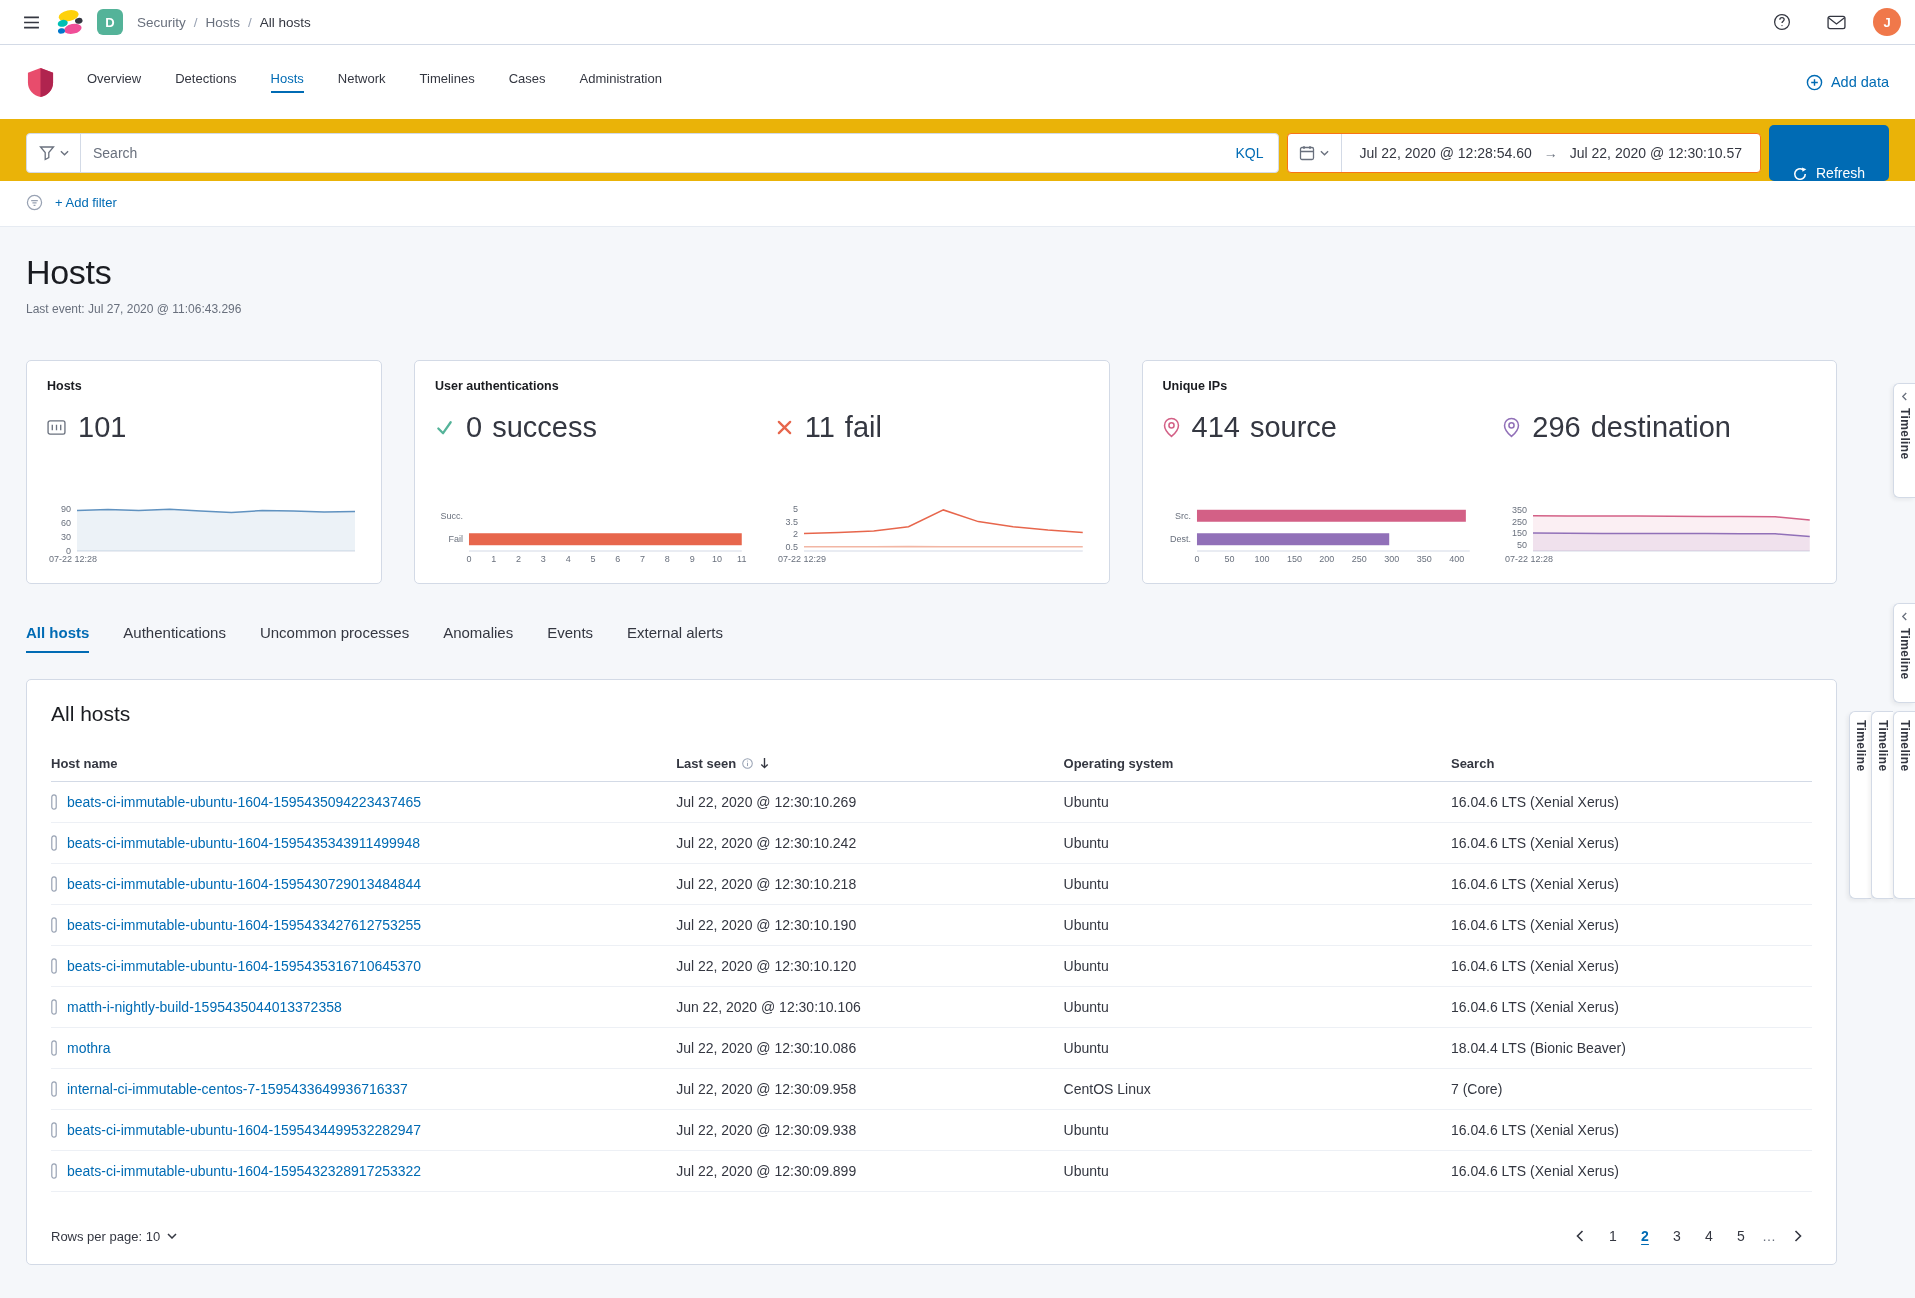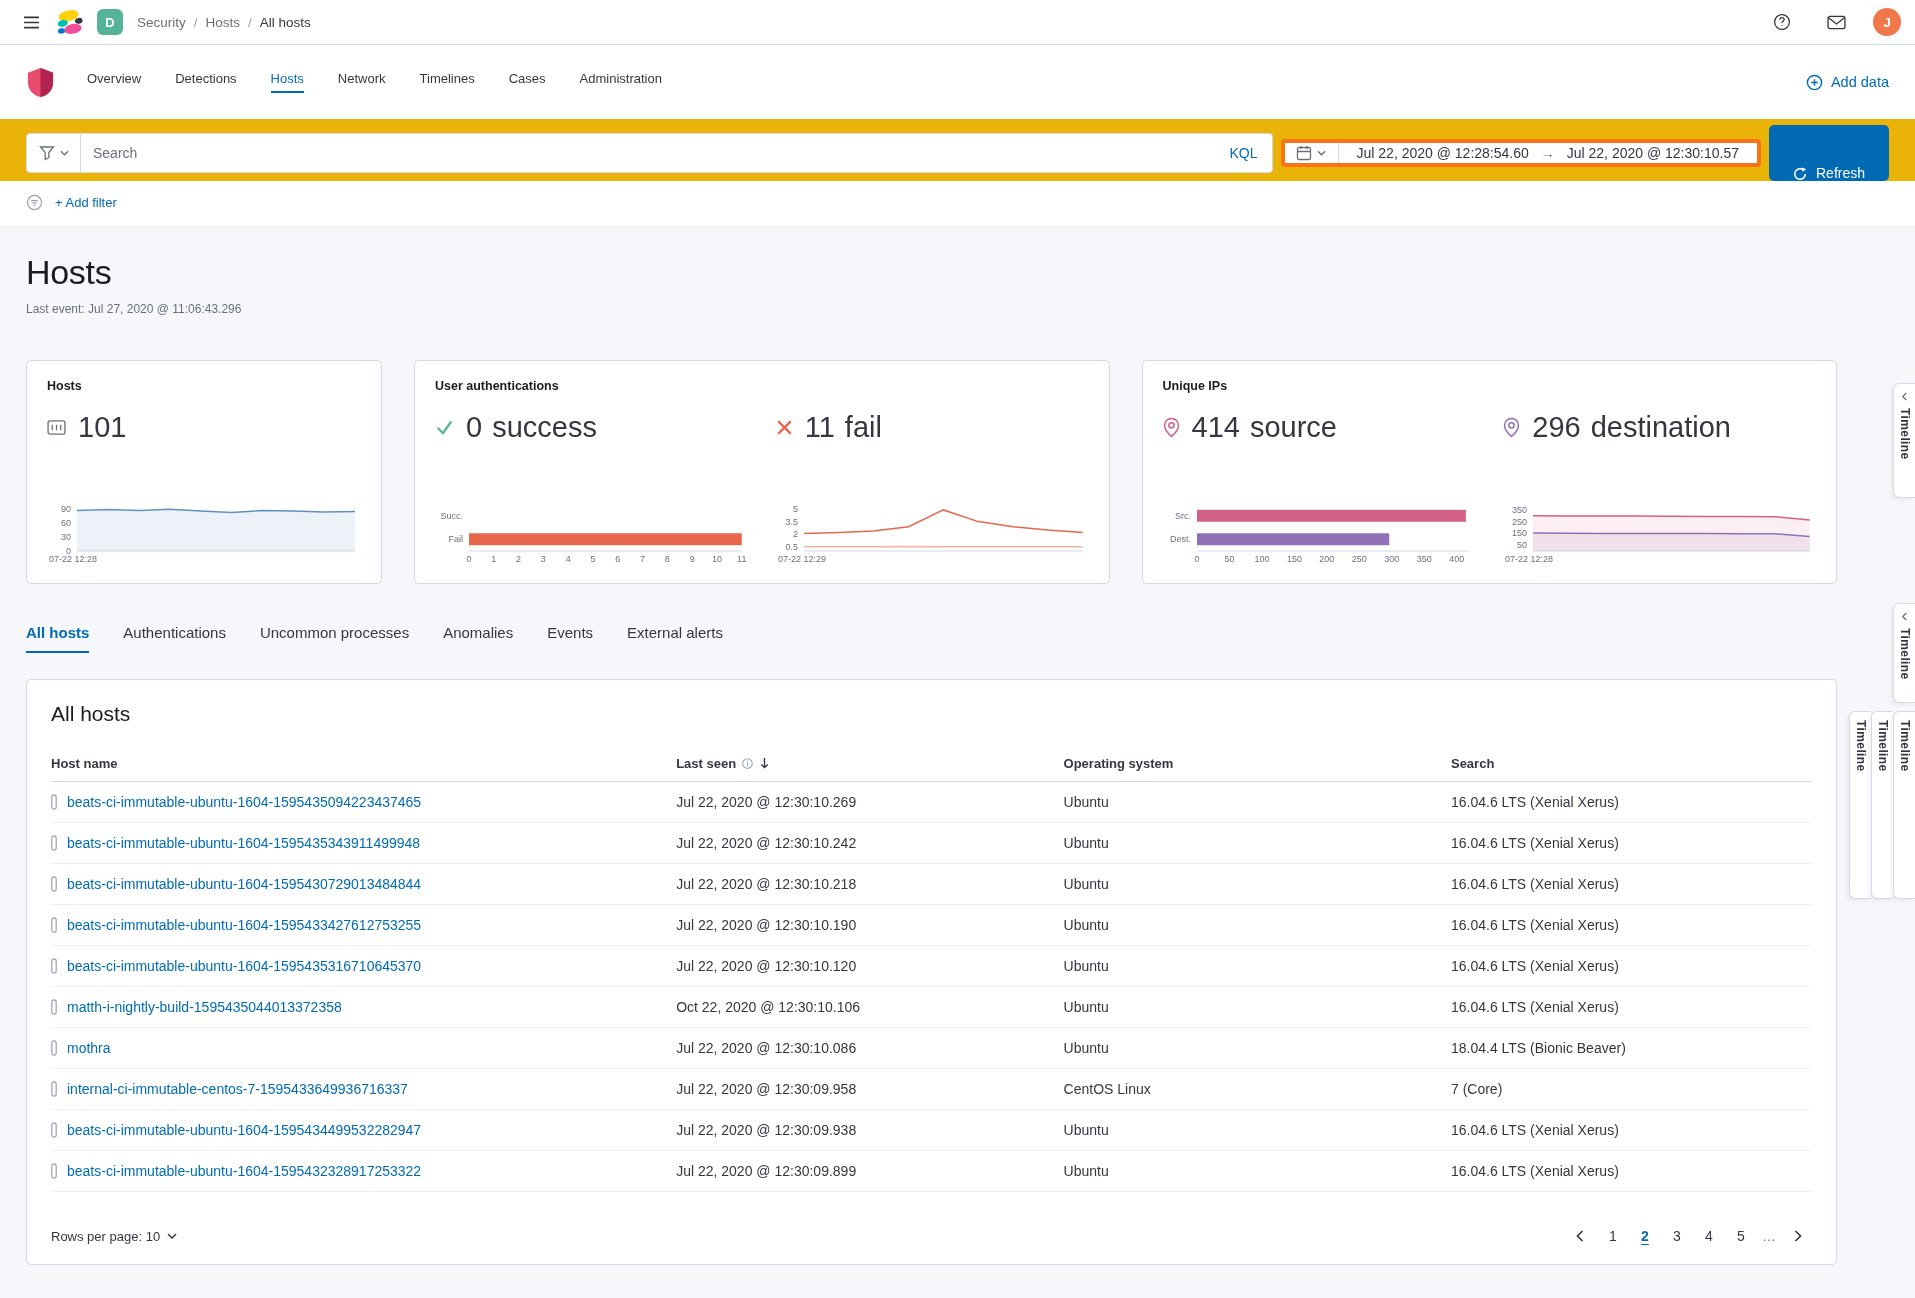--- a/index.html
+++ b/index.html
@@ -30,21 +30,21 @@
   .nav-tab.active{color:#006BB4;border-bottom-color:#006BB4}
   .add-data{margin-left:auto;display:flex;align-items:center;gap:8px;color:#006BB4;font-size:14.5px;font-weight:500}
 
   
   .querybar{display:flex;align-items:center;gap:8px;padding:6px 26px 0;background:#eab308}
   .search-wrap{flex:1;height:40px;display:flex;align-items:center;border:1px solid #D3DAE6;border-radius:4px;background:#fff;overflow:hidden}
   .saved-query-btn{width:54px;height:100%;display:flex;align-items:center;justify-content:center;gap:5px;border-right:1px solid #D3DAE6}
   .search-input{flex:1;border:none;outline:none;height:100%;padding:0 12px;font-size:14px;font-family:inherit;color:#343741;background:transparent}
   .search-input::placeholder{color:#69707D}
   .kql-btn{padding:0 14px;font-size:14px;color:#006BB4;height:100%}
-  .datepicker{height:28px;display:flex;align-items:center;border:4px solid #f97316;border-radius:4px;background:#fff;overflow:hidden}
+  .datepicker{height:40px;display:flex;align-items:center;border:1px solid #f97316;border-radius:4px;background:#fff;overflow:hidden}
   .cal-btn{width:54px;height:100%;display:flex;align-items:center;justify-content:center;gap:5px;border-right:1px solid #D3DAE6}
   .dates{display:flex;align-items:center;gap:12px;padding:0 18px;font-size:14px;white-space:nowrap}
   .date-text{color:#343741;cursor:pointer}
   .range-arrow{color:#69707D}
   .refresh-btn{height:56px;min-width:120px;padding:0 7px;border-radius:5px;background:#006BB4;color:#fff;font-size:14px;font-weight:500;display:flex;align-items:flex-end;justify-content:center;gap:9px}
 
   
   .filterbar{display:flex;align-items:center;gap:12px;padding:13px 26px 15px;background:#fff;border-bottom:1px solid #E6EBF2}
   .add-filter{color:#006BB4;font-size:13px}
 
@@ -534,21 +534,21 @@
         <td>
           <span class="host-cell-inner">
             <span class="grip">
               <svg viewBox="0 0 6 16" width="6" height="16" fill="none" stroke="#98A2B3" stroke-width="1.2">
                     <rect x="0.8" y="0.8" width="4.4" height="14.4" rx="2.2"></rect>
                   </svg>
             </span>
             <a class="host-link" href="#">matth-i-nightly-build-1595435044013372358</a>
           </span>
         </td>
-        <td>Oct 22, 2020 @ 12:30:10.106</td>
+        <td>Jun 22, 2020 @ 12:30:10.106</td>
         <td>Ubuntu</td>
         <td>16.04.6 LTS (Xenial Xerus)</td>
       </tr>
 
       <tr>
         <td>
           <span class="host-cell-inner">
             <span class="grip">
               <svg viewBox="0 0 6 16" width="6" height="16" fill="none" stroke="#98A2B3" stroke-width="1.2">
                     <rect x="0.8" y="0.8" width="4.4" height="14.4" rx="2.2"></rect>

